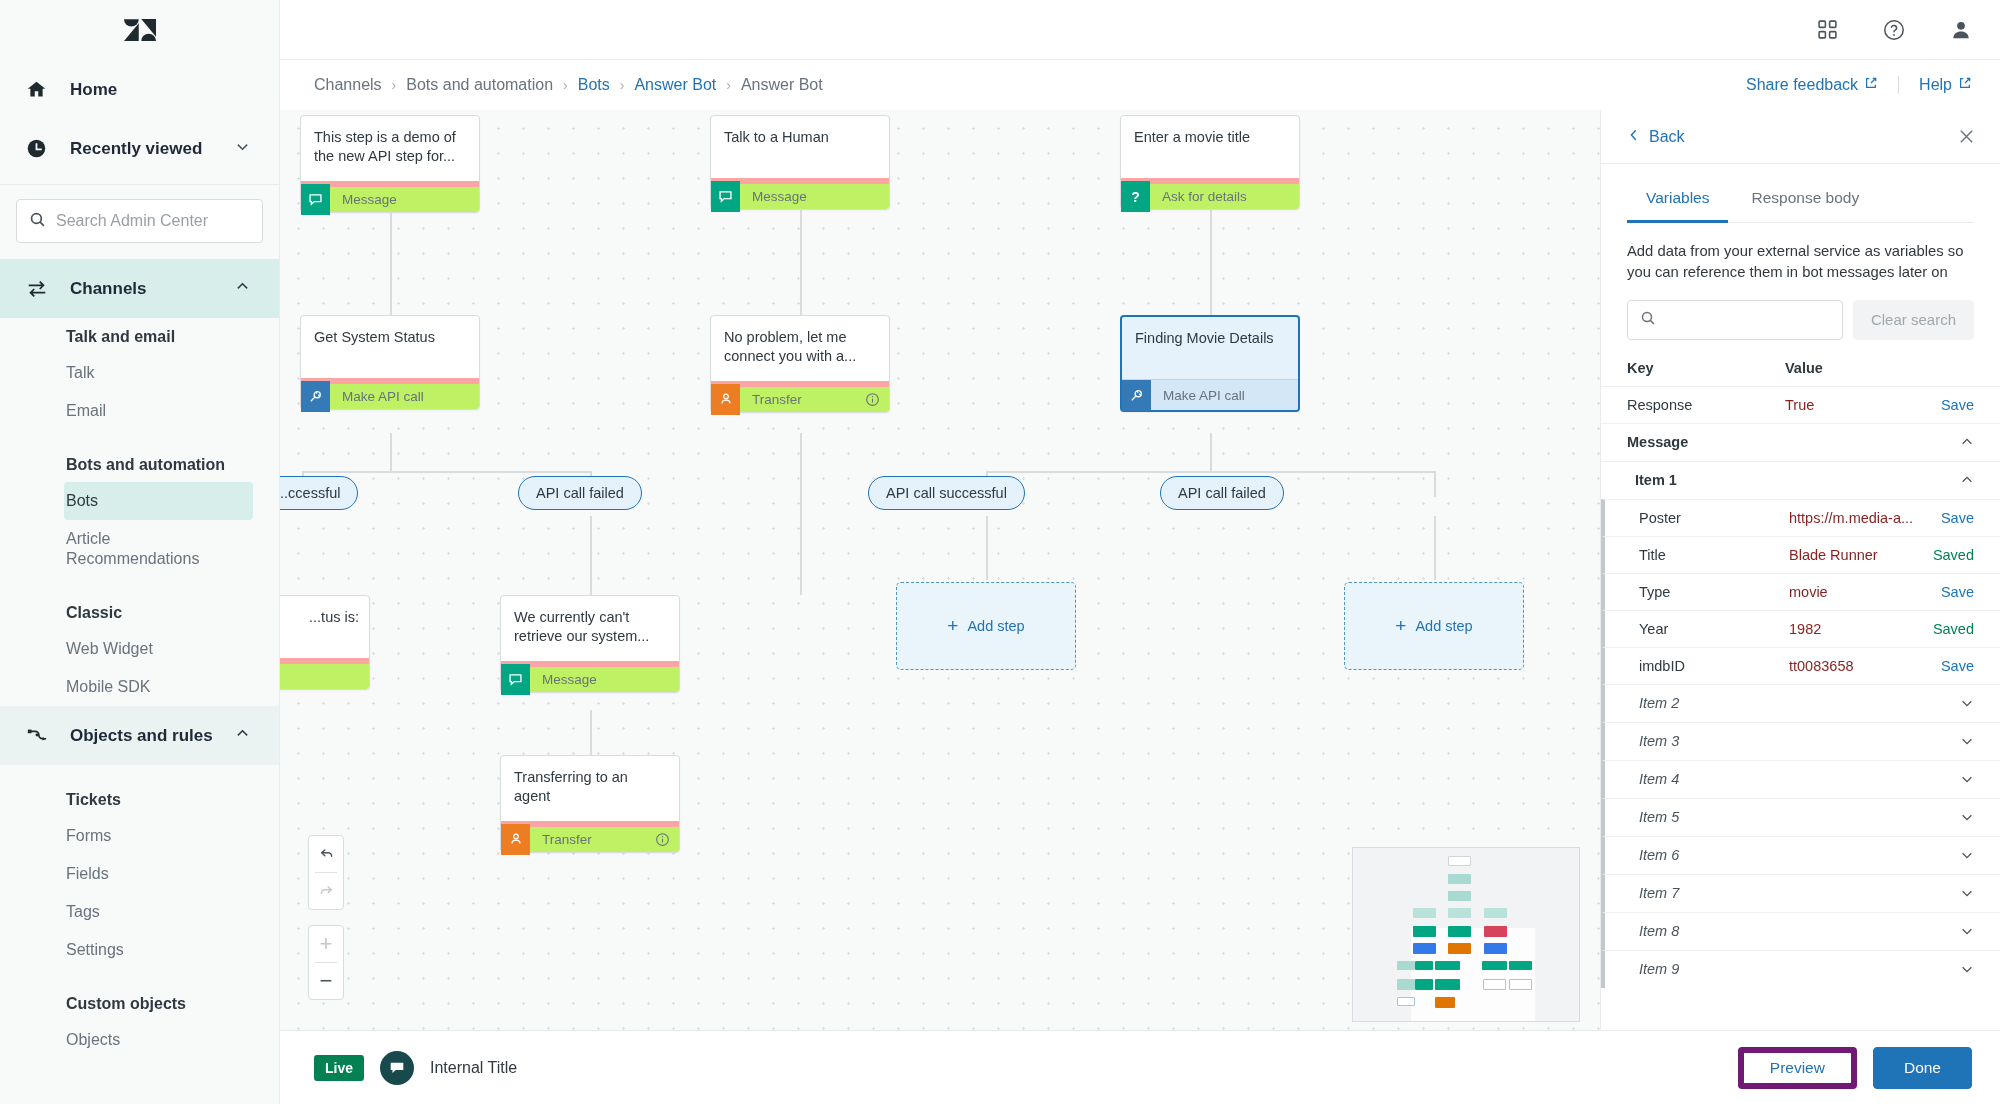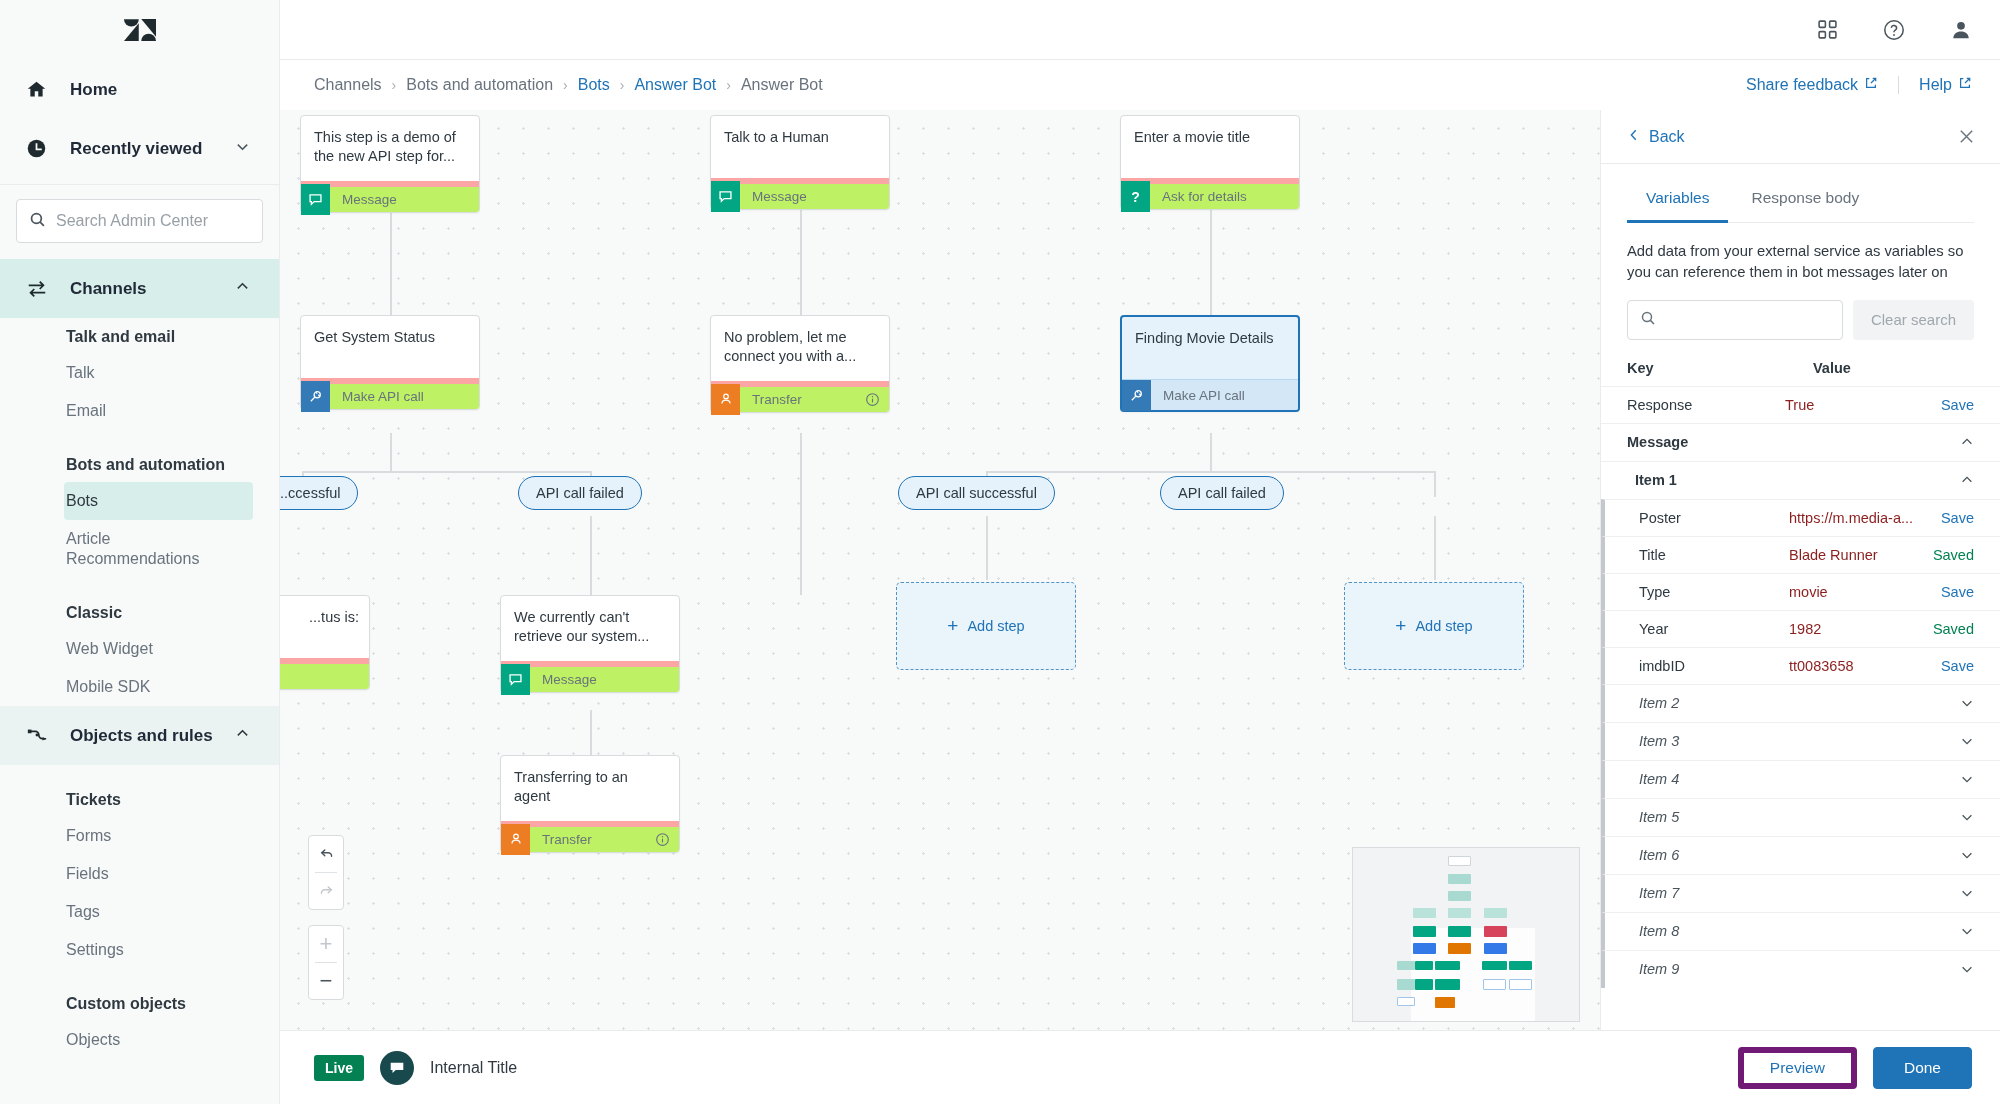--- a/index.html
+++ b/index.html
@@ -155,21 +155,21 @@
   .p-search .sbox {
     flex: 1; height: 40px; border: 1px solid #d8dcde; border-radius: 4px;
     display: flex; align-items: center; padding: 0 12px; gap: 9px;
   }
   .p-search .sbox input { border:none; outline:none; width:100%; font-size:15px; font-family:inherit; background:transparent; }
   .clearbtn {
     height: 40px; padding: 0 18px; background: #f1f3f4; border: none; border-radius: 4px;
     color: #a0a7ad; font-size: 15px; font-family: inherit; cursor: pointer;
   }
   .tbl { flex: 1; overflow: hidden; position: relative; }
-  .thead { display: flex; padding: 8px 26px 10px 26px; font-size: 14.5px; font-weight: 700; color: #2f3941; gap: 28px; }
+  .thead { display: flex; padding: 8px 26px 10px 26px; font-size: 14.5px; font-weight: 700; color: #2f3941; }
   .thead .k { width: 158px; }
   .row {
     display: flex; align-items: center; padding: 0 26px; height: 37px;
     border-top: 1px solid #edeff0; font-size: 14.5px;
   }
   .row .k { width: 158px; color: #2f3941; }
   .row .v { flex: 1; color: #8c1e1e; overflow:hidden; white-space:nowrap; text-overflow:ellipsis; padding-right:8px;}
   .row .a { color: #1f73b7; cursor: pointer; }
   .row .a.saved { color: #038153; cursor: default; }
   .grp {
@@ -512,21 +512,21 @@
                   <circle cx="8" cy="8" r="6.2"></circle>
                   <path d="M8 7.2v4"></path>
                   <circle cx="8" cy="5.1" r="0.75" fill="#68737d" stroke="none"></circle>
                 </svg>
             </div>
           </div>
         </div>
 
         <div class="pill" style="left:-22px;top:366px;">...ccessful</div>
         <div class="pill" style="left:238px;top:366px;">API call failed</div>
-        <div class="pill" style="left:618px;top:366px;">API call successful</div>
+        <div class="pill" style="left:588px;top:366px;">API call successful</div>
         <div class="pill" style="left:880px;top:366px;">API call failed</div>
 
         <div class="addstep" style="left:616px;top:472px;">
           <span style="font-size:19px;">+</span>
           <span>Add step</span>
         </div>
         <div class="addstep" style="left:1064px;top:472px;">
           <span style="font-size:19px;">+</span>
           <span>Add step</span>
         </div>

